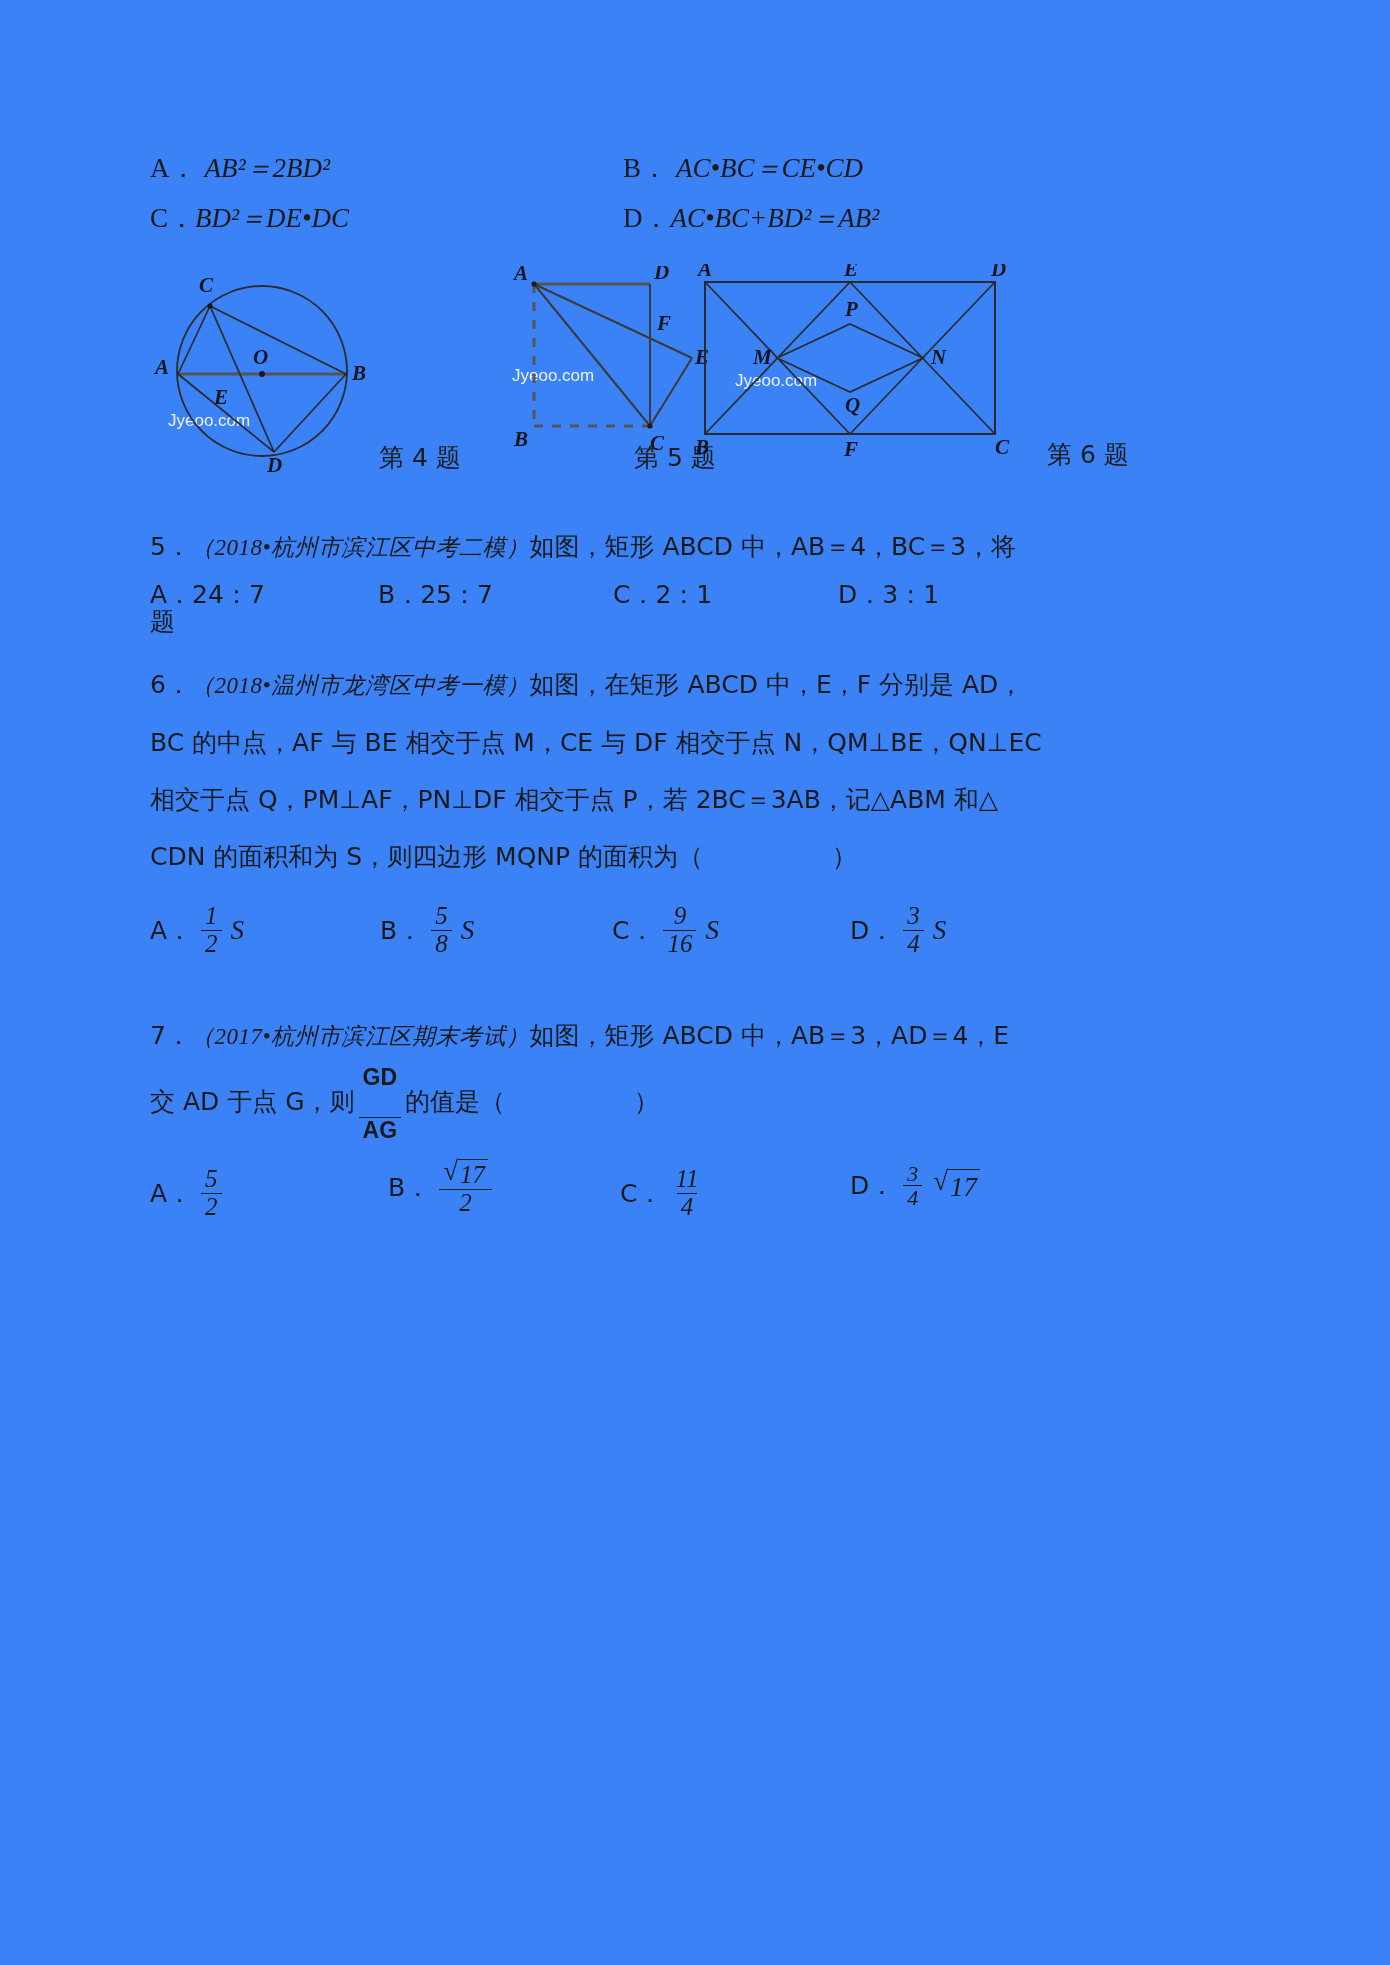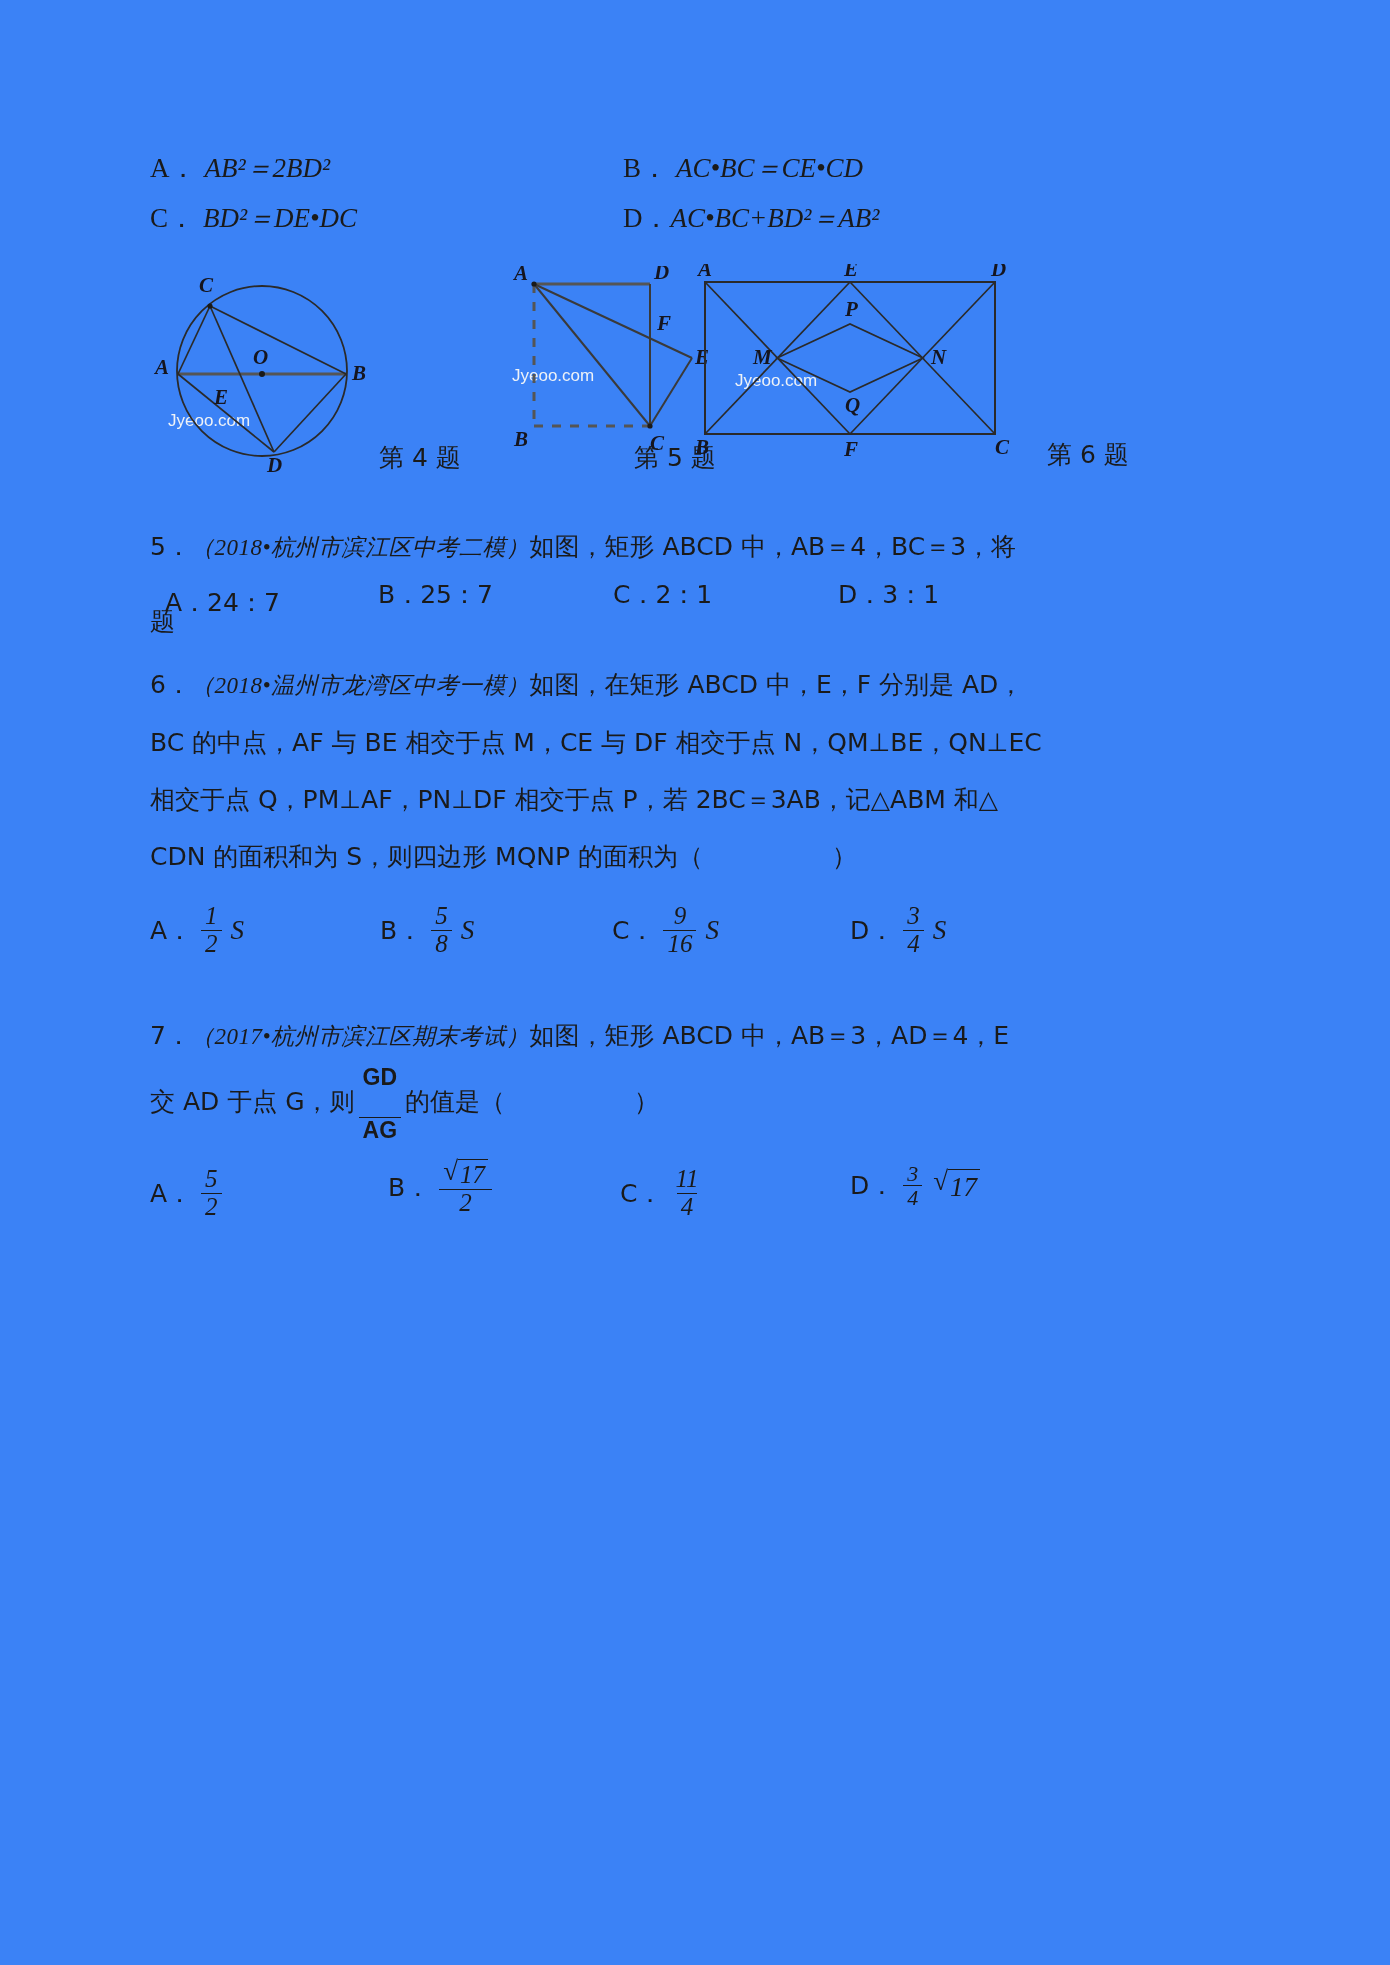--- a/index.html
+++ b/index.html
@@ -145,21 +145,21 @@
       <span class="opt" style="left:0px;">
         <span class="up">A．</span><span class="mi" style="margin-left:8px;">AB²＝2BD²</span>
       </span>
       <span class="opt" style="left:473px;">
         <span class="up">B．</span><span class="mi" style="margin-left:8px;">AC•BC＝CE•CD</span>
       </span>
     </div>
 
     <div class="optrow">
       <span class="opt" style="left:0px;">
-        <span class="up">C．</span><span class="mi" style="margin-left:8px;">BD²＝DE•DC</span>
+        <span class="up">C．</span><span class="mi" style="">BD²＝DE•DC</span>
       </span>
       <span class="opt" style="left:473px;">
         <span class="up">D．</span><span class="mi" style="margin-left:1px;">AC•BC+BD²＝AB²</span>
       </span>
     </div>
 
     <div class="figs">
 
       <div class="fig" style="left:0px; top:0px;">
         <svg width="250" height="218" viewBox="0 0 250 218">
@@ -244,21 +244,21 @@
       </div>
       <div class="caption" style="left:873px; top:182px;">第 6 题</div>
 
     </div>
 
     <div class="qblock">
       <div class="qline">
         <span class="cn">5．</span><span class="srcname">（2018•杭州市滨江区中考二模）</span><span class="cn">如图，矩形 ABCD 中，AB＝4，BC＝3，将</span>
       </div>
       <div class="choices4">
-        <span class="opt" style="left:15px;margin-top:8px;"><span class="cn">A．</span><span class="cn">24：7</span></span>
+        <span class="opt" style="left:0px;"><span class="cn">A．</span><span class="cn">24：7</span></span>
         <span class="opt" style="left:228px;"><span class="cn">B．</span><span class="cn">25：7</span></span>
         <span class="opt" style="left:463px;"><span class="cn">C．</span><span class="cn">2：1</span></span>
         <span class="opt" style="left:688px;"><span class="cn">D．</span><span class="cn">3：1</span></span>
       </div>
     </div>
 
     <div class="qblock">
       <div class="qline">
         <span class="cn">6．</span><span class="srcname">（2018•温州市龙湾区中考一模）</span><span class="cn">如图，在矩形 ABCD 中，E，F 分别是 AD，</span>
       </div>

